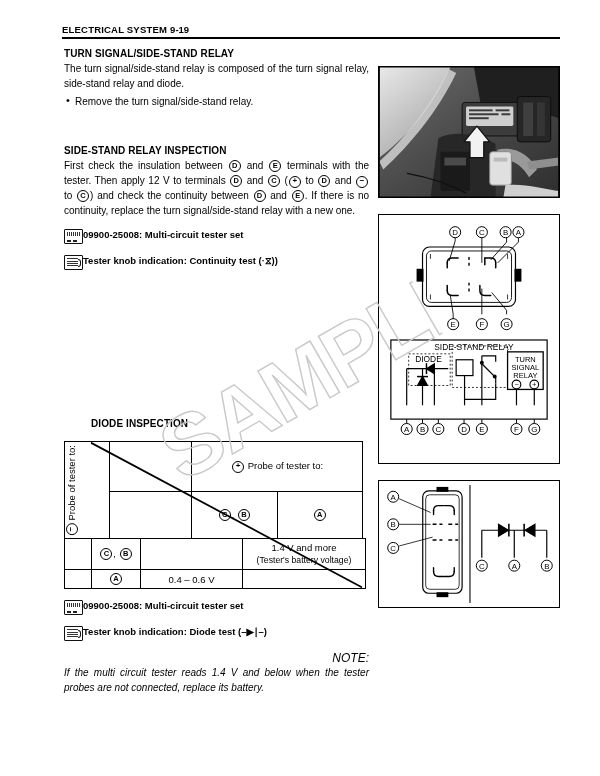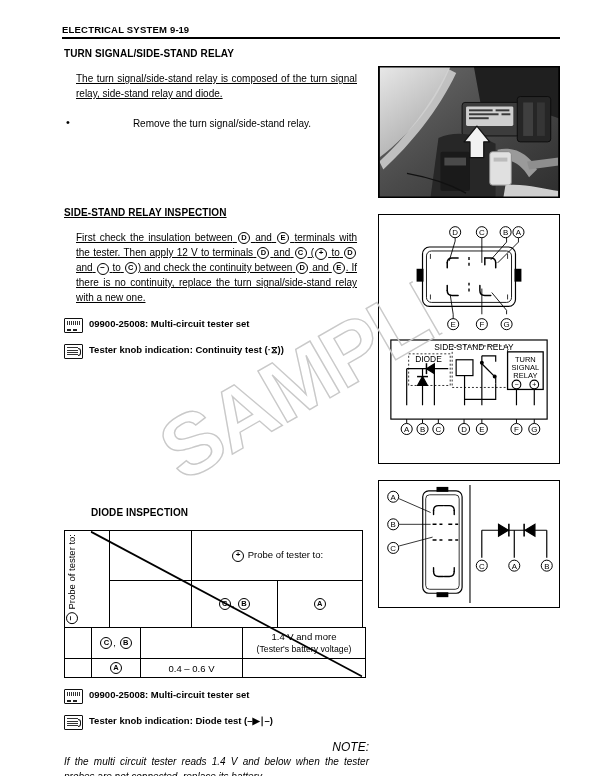--- a/index.html
+++ b/index.html
@@ -12,35 +12,35 @@
   
   .hdr{position:absolute;left:62px;top:24px;width:498px;}
   .hdr-row{display:flex;align-items:baseline;gap:3px;}
   .hdr-title{font-size:9.5px;font-weight:bold;letter-spacing:.2px;}
   .hdr-page{font-size:9.5px;font-weight:bold;}
   .hdr-rule{margin-top:2px;border-top:2.6px solid #000;width:100%;}
 
   
   .col-left{position:absolute;left:64px;top:48px;width:305px;}
   h2.sec{font-size:10px;font-weight:bold;margin:0 0 2px 0;letter-spacing:.1px;}
-  p.body{font-size:10px;line-height:15px;margin:12px;text-align:justify;text-decoration:underline;}
-  ul.bul{margin:15px 0 0 0;padding:0;list-style:none;text-align:center;}
+  p.body{font-size:10px;line-height:15px;margin:0;text-align:justify;}
+  ul.bul{margin:3px 0 0 0;padding:0;list-style:none;}
   ul.bul li{font-size:10px;line-height:15px;padding-left:11px;position:relative;}
   ul.bul li:before{content:"\2022";position:absolute;left:2px;top:-1px;font-size:11px;}
 
   
   .cl{display:inline-block;border:1px solid #000;border-radius:50%;
       width:10px;height:10px;line-height:9px;text-align:center;
       font-size:7.5px;font-weight:bold;vertical-align:1px;margin:0 1px;}
   .sgn{display:inline-block;border:1px solid #000;border-radius:50%;
       width:10px;height:10px;line-height:8px;text-align:center;
       font-size:8px;vertical-align:1px;margin:0 1px;font-weight:bold;}
 
   
-  .tool{display:flex;align-items:flex-start;gap:6px;margin-top:10px;}
+  .tool{display:flex;align-items:flex-start;margin-top:10px;}
   .tool .lbl{font-size:9.5px;font-weight:bold;line-height:14px;}
   .ico{width:17px;height:13px;flex:none;margin-top:1px;position:relative;}
   .ico-tester{border:1.6px solid #111;border-radius:1px;background:#fff;}
   .ico-tester:before{content:"";position:absolute;left:1.5px;top:1.5px;right:1.5px;height:4px;
      background:repeating-linear-gradient(90deg,#333 0 1px,#fff 1px 2px);}
   .ico-tester:after{content:"";position:absolute;left:2px;bottom:1.5px;width:4px;height:2px;background:#222;
      box-shadow:6px 0 0 #222;}
   .ico-knob{border:1.6px solid #111;border-radius:1px;background:#fff;}
   .ico-knob:before{content:"";position:absolute;left:2px;top:1.5px;right:4px;bottom:3px;
      background:repeating-linear-gradient(0deg,#333 0 1px,#fff 1px 2.2px);}
@@ -95,21 +95,21 @@
   </div>
 
   <div class="col-left">
 
     <h2 class="sec">TURN SIGNAL/SIDE-STAND RELAY</h2>
     <p class="body">The turn signal/side-stand relay is composed of the turn signal relay, side-stand relay and diode.</p>
     <ul class="bul">
       <li>Remove the turn signal/side-stand relay.</li>
     </ul>
 
-    <h2 class="sec" style="margin-top:76px;text-decoration:underline;">SIDE-STAND RELAY INSPECTION</h2>
+    <h2 class="sec" style="margin-top:36px;">SIDE-STAND RELAY INSPECTION</h2>
     <p class="body"><span>First check the insulation between</span> <span class="cl">D</span> <span>and</span> <span class="cl">E</span> <span>terminals with the tester. Then apply 12 V to terminals</span> <span class="cl">D</span> <span>and</span> <span class="cl">C</span> <span>(</span><span class="sgn">+</span> <span>to</span> <span class="cl">D</span> <span>and</span> <span class="sgn">−</span> <span>to</span> <span class="cl">C</span><span>) and check the continuity between</span> <span class="cl">D</span> <span>and</span> <span class="cl">E</span><span>. If there is no continuity, replace the turn signal/side-stand relay with a new one.</span></p>
 
     <div class="tool">
       <span class="ico ico-tester"></span>
       <span class="lbl">09900-25008: Multi-circuit tester set</span>
     </div>
     <div class="tool">
       <span class="ico ico-knob"></span>
       <span class="lbl">Tester knob indication: Continuity test (·⧖))</span>
     </div>

